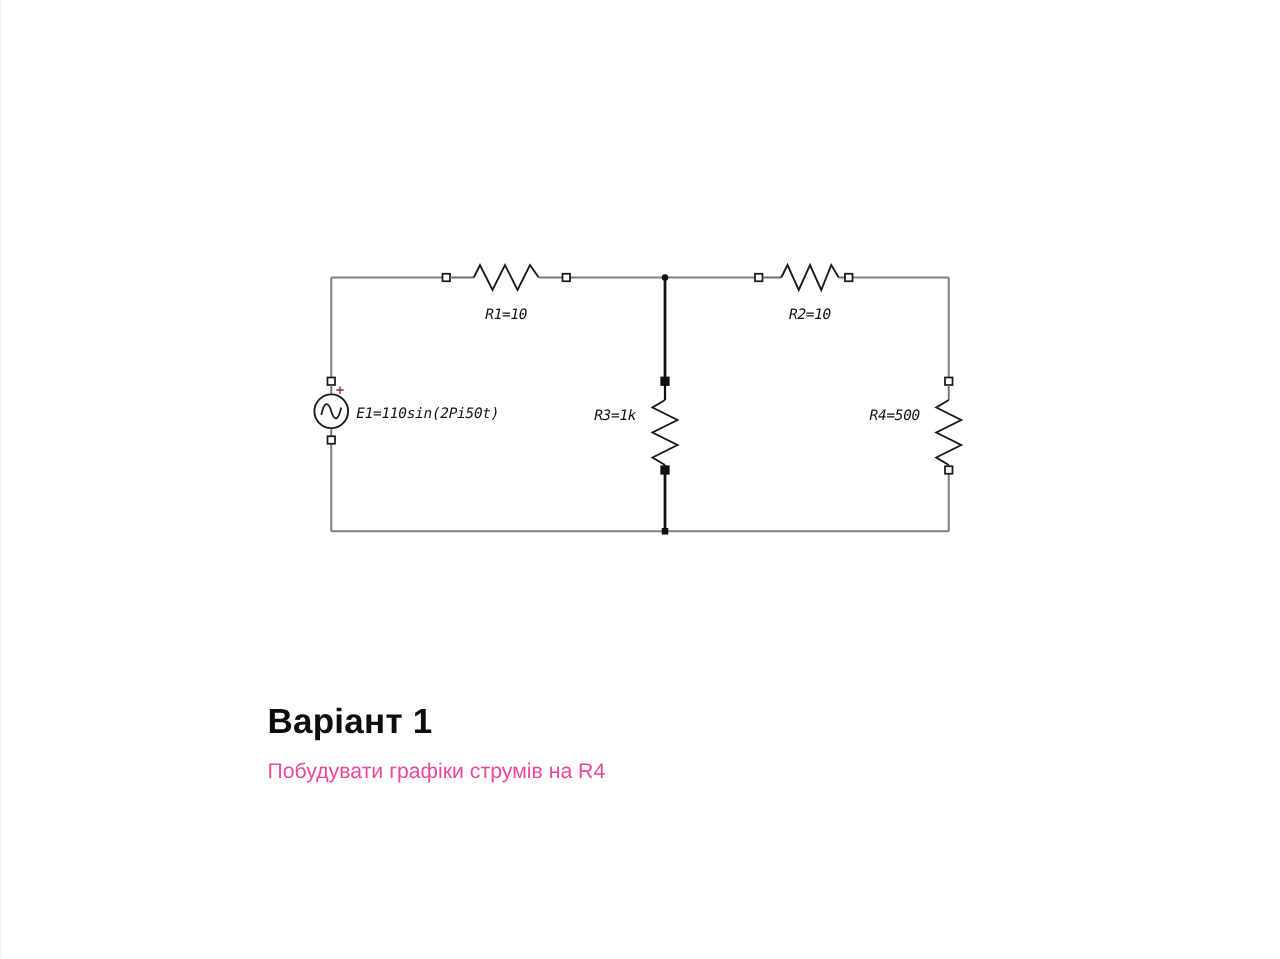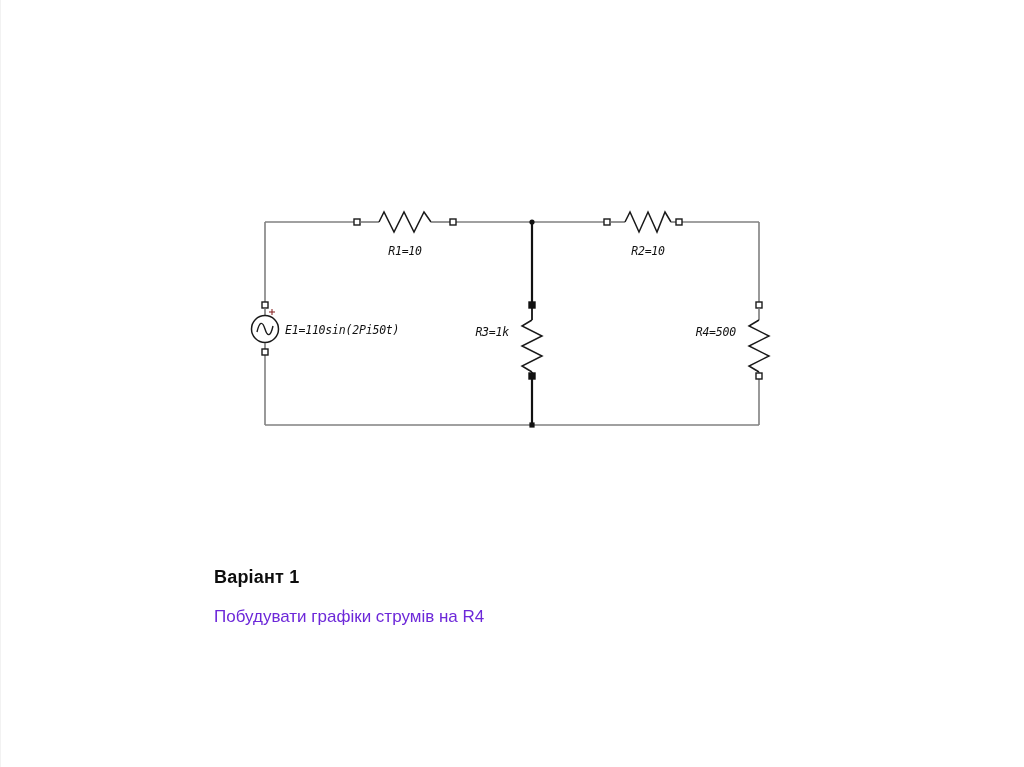--- a/index.html
+++ b/index.html
@@ -36,32 +36,32 @@
   #circuit-svg {
     display: block;
   }
   .cap-text {
     position: absolute;
     left: 213px;
     color: #101010;
   }
   #variant-title {
     top: 562px;
-    font-size: 18px;
+    font-size: 28px;
     font-weight: bold;
     letter-spacing: 0.2px;
     line-height: 30px;
     color: #0d0d0d;
   }
   #variant-task {
     top: 605px;
     font-size: 17px;
     font-weight: normal;
     line-height: 24px;
-    color: #6d28d9;
+    color: #ec4899;
   }
   svg text {
     font-family: "DejaVu Sans Mono", "Liberation Mono", monospace;
     font-size: 11.5px;
     fill: #111111;
     letter-spacing: -0.2px;
   }
   svg .wire {
     stroke: #808080;
     stroke-width: 1.6;

